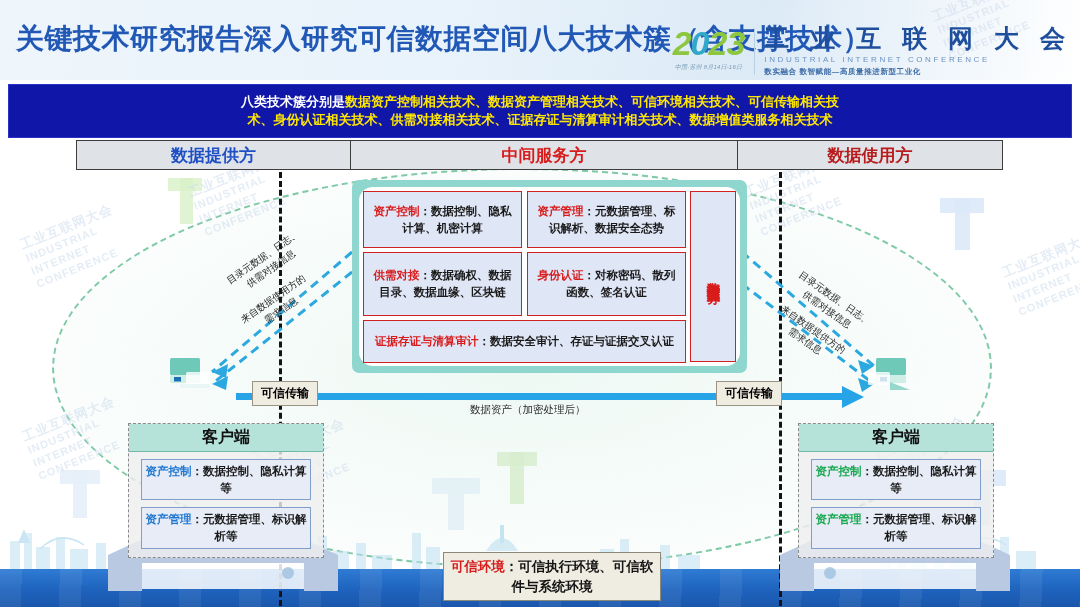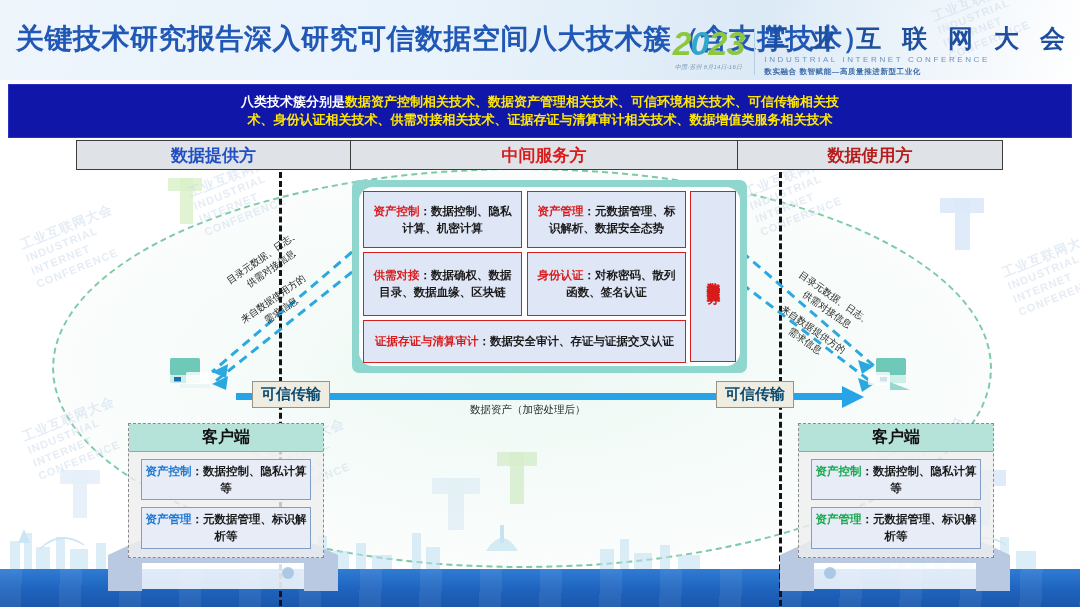--- a/index.html
+++ b/index.html
@@ -186,21 +186,21 @@
   }
   .arrow-head {
     position: absolute; left: 842px; top: 386px;
     width: 0; height: 0;
     border-top: 11px solid transparent; border-bottom: 11px solid transparent;
     border-left: 22px solid #27a4e8;
   }
   .tt-label {
     position: absolute; top: 381px;
     background: #efece1; border: 1.2px solid #9a9383;
-    color: #0c4a6e; font-weight: bold; font-size: 15px;
+    color: #000000; font-weight: bold; font-size: 12px;
     padding: 3px 8px;
   }
   .tt-l { left: 252px; }
   .tt-r { left: 716px; }
   .data-asset-note {
     position: absolute; left: 470px; top: 403px;
     font-size: 10.5px; color: #2b2b2b; white-space: nowrap;
   }
 
   
@@ -490,14 +490,17 @@
   <div class="client client-r">
     <div class="client-title">客户端</div>
     <div class="client-item">
       <span class="k">资产控制</span><span>：</span><span>数据控制、隐私计算等</span>
     </div>
     <div class="client-item">
       <span class="k">资产管理</span><span>：</span><span>元数据管理、标识解析等</span>
     </div>
   </div>
 
+  <div class="trusted-env">
+    <span class="k">可信环境</span><span>：</span><span>可信执行环境、可信软件与系统环境</span>
+  </div>
 
 </div>
 
 </body></html>

